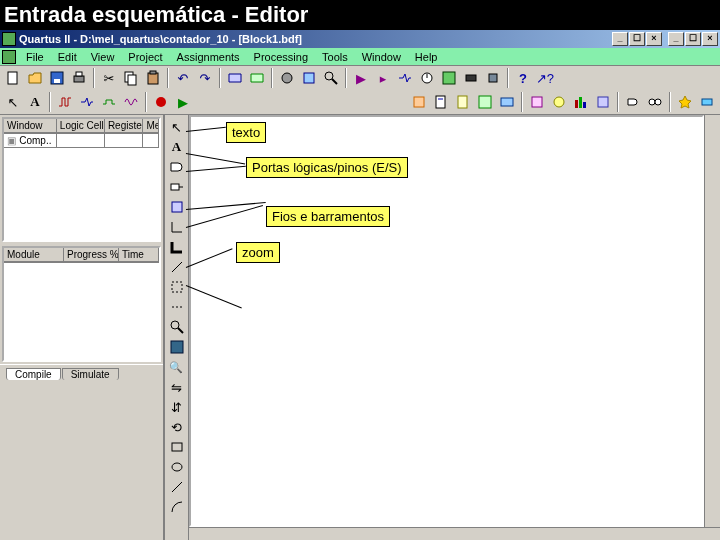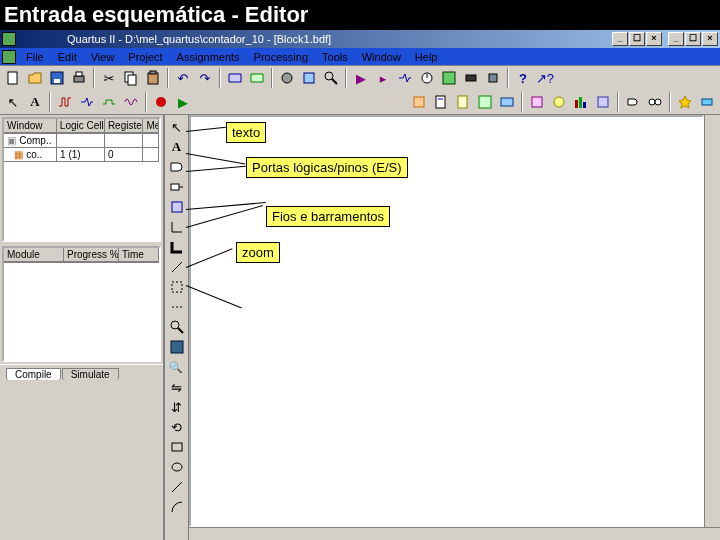--- a/index.html
+++ b/index.html
@@ -2,25 +2,25 @@
 <html><head>
 <meta charset="utf-8">
 <style>
   * { box-sizing: border-box; margin: 0; padding: 0; }
   body { font-family: Tahoma, Arial, sans-serif; font-size: 11px; background: #d4d0c8; width: 720px; height: 540px; overflow: hidden; }
   
   .slide-title { background: #000; color: #fff; font-size: 22px; font-weight: bold; padding: 2px 4px; font-family: Verdana, sans-serif;}
   
   .titlebar { background: linear-gradient(to right, #0a246a, #a6caf0); color: #fff; height: 18px; display: flex; align-items: center; padding: 0 2px; font-size: 11px; }
   .titlebar .icon { width: 14px; height: 14px; margin-right: 3px; background: #5a5; border: 1px solid #000; }
-  .titlebar .title { flex: 1; font-weight: normal; margin-left: 48px;}
+  .titlebar .title { flex: 1; font-weight: bold;}
   .titlebar .btns { display: flex; gap: 1px; }
   .titlebar .btn { width: 16px; height: 14px; background: #d4d0c8; border: 1px solid #fff; border-right-color:#404040; border-bottom-color:#404040; font-size: 9px; text-align: center; line-height: 11px; color: #000; font-family: Marlett, Arial; font-weight: bold;}
   
-  .menubar { background: #1d4ed8; height: 18px; display: flex; align-items: center; padding: 0 2px; gap: 2px; border-bottom: 1px solid #808080;}
+  .menubar { background: #86efac; height: 18px; display: flex; align-items: center; padding: 0 2px; gap: 2px; border-bottom: 1px solid #808080;}
   .menubar .icon { width: 14px; height: 14px; margin-right: 2px; background: #5a5; border: 1px solid #000; }
   .menubar .menu { padding: 1px 6px; cursor: default; }
   .menubar .spacer { flex: 1;}
   
   .toolbars { background: #d4d0c8; border-bottom: 1px solid #808080;}
   .toolbar-row { display: flex; align-items: center; height: 24px; padding: 1px 2px; gap: 0; }
   .tbbtn { width: 22px; height: 22px; border: 1px solid #d4d0c8; display: inline-flex; align-items: center; justify-content: center; position: relative; }
   .tbsep { width: 2px; height: 20px; border-left: 1px solid #808080; border-right: 1px solid #fff; margin: 0 3px;}
   .tbglyph { font-size: 13px; color: #000; }
   
@@ -323,26 +323,20 @@
           <div class="phcell" style="width:40px">Registers</div>
           <div class="phcell" style="width:16px">Me</div>
         </div>
       </div>
       <div class="phrow" style="background:#fff">
         <div class="phcell" style="width:55px"><span style="color:#888">▣</span> <span>Comp..</span></div>
         <div class="phcell" style="width:50px"></div>
         <div class="phcell" style="width:40px"></div>
         <div class="phcell" style="width:16px"></div>
       </div>
-      <div class="phrow" style="background:#fff">
-        <div class="phcell" style="width:55px;padding-left:10px"><span style="color:#c60">▦</span> <span>co..</span></div>
-        <div class="phcell" style="width:50px">1 (1)</div>
-        <div class="phcell" style="width:40px">0</div>
-        <div class="phcell" style="width:16px"></div>
-      </div>
     </div>
 
     <div class="panel" style="height:116px">
       <div class="panel-head">
         <div class="phrow">
           <div class="phcell" style="width:60px">Module</div>
           <div class="phcell" style="width:55px">Progress %</div>
           <div class="phcell" style="width:40px">Time</div>
         </div>
       </div>

